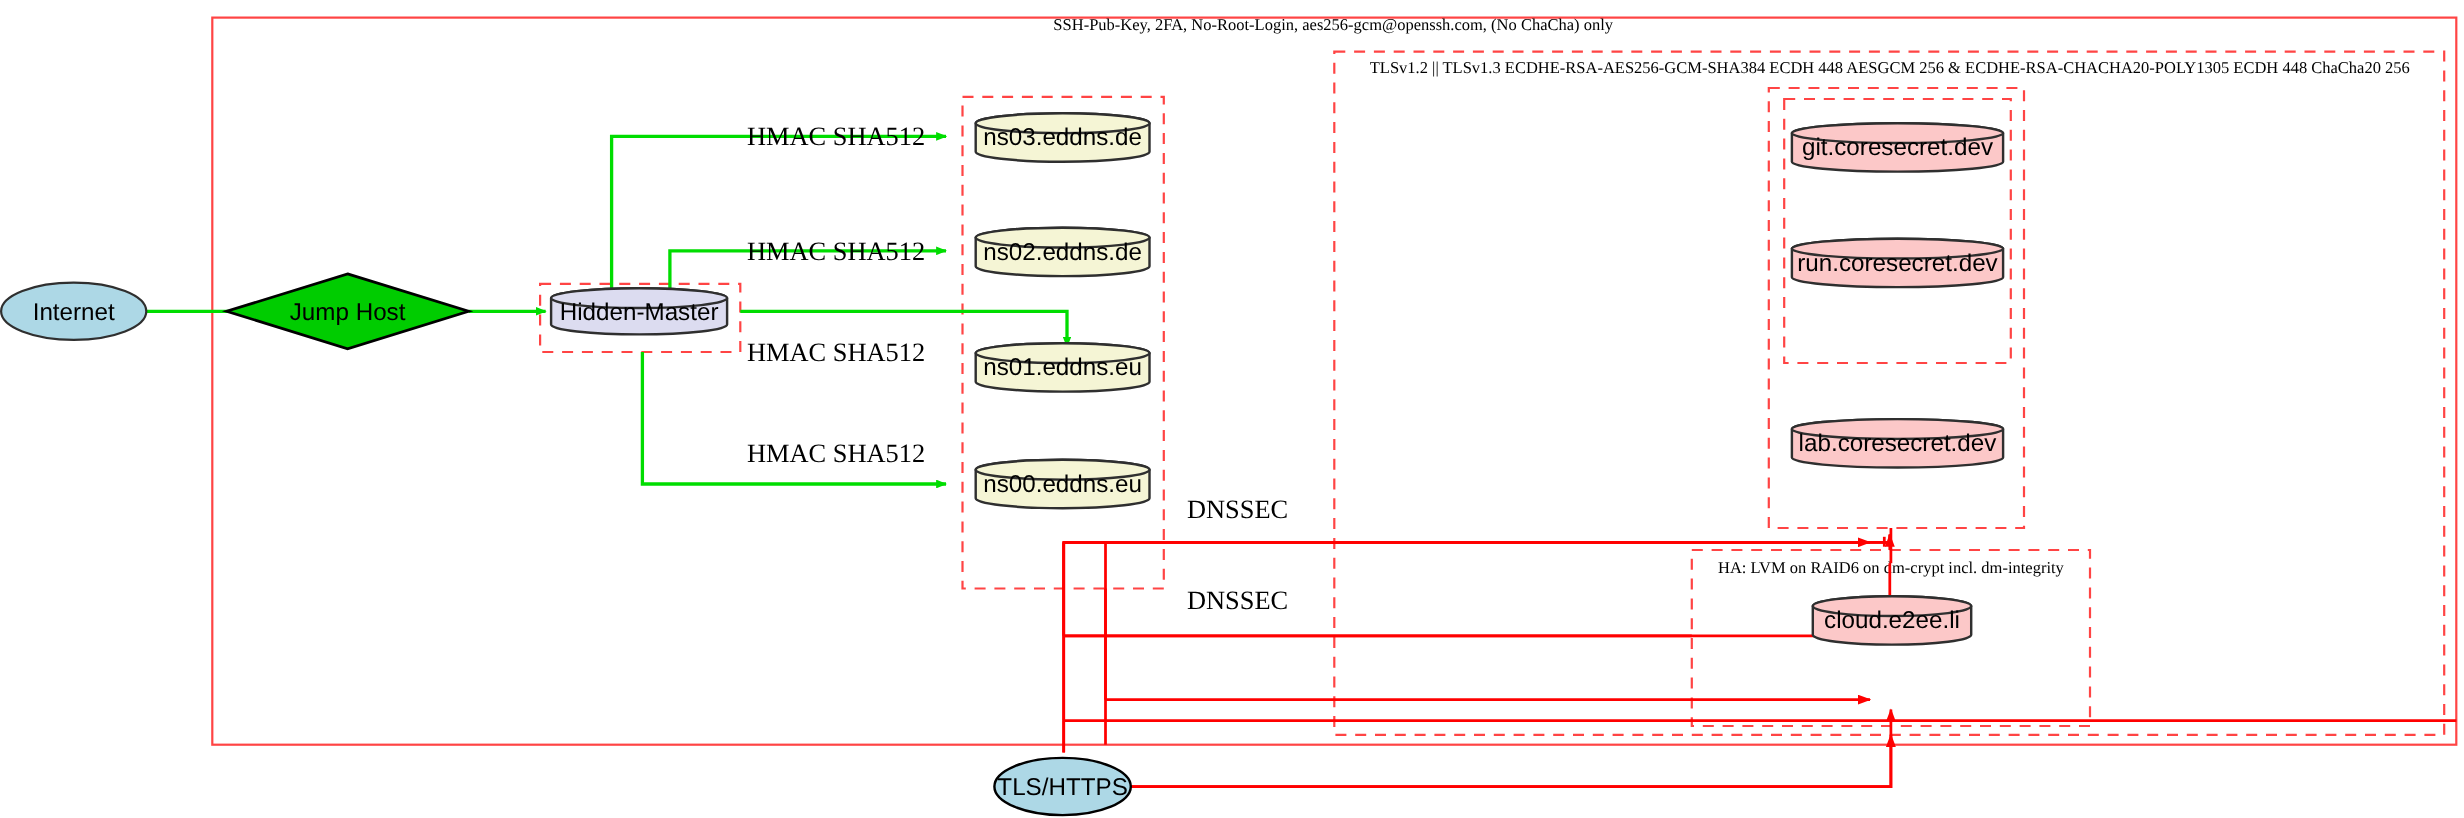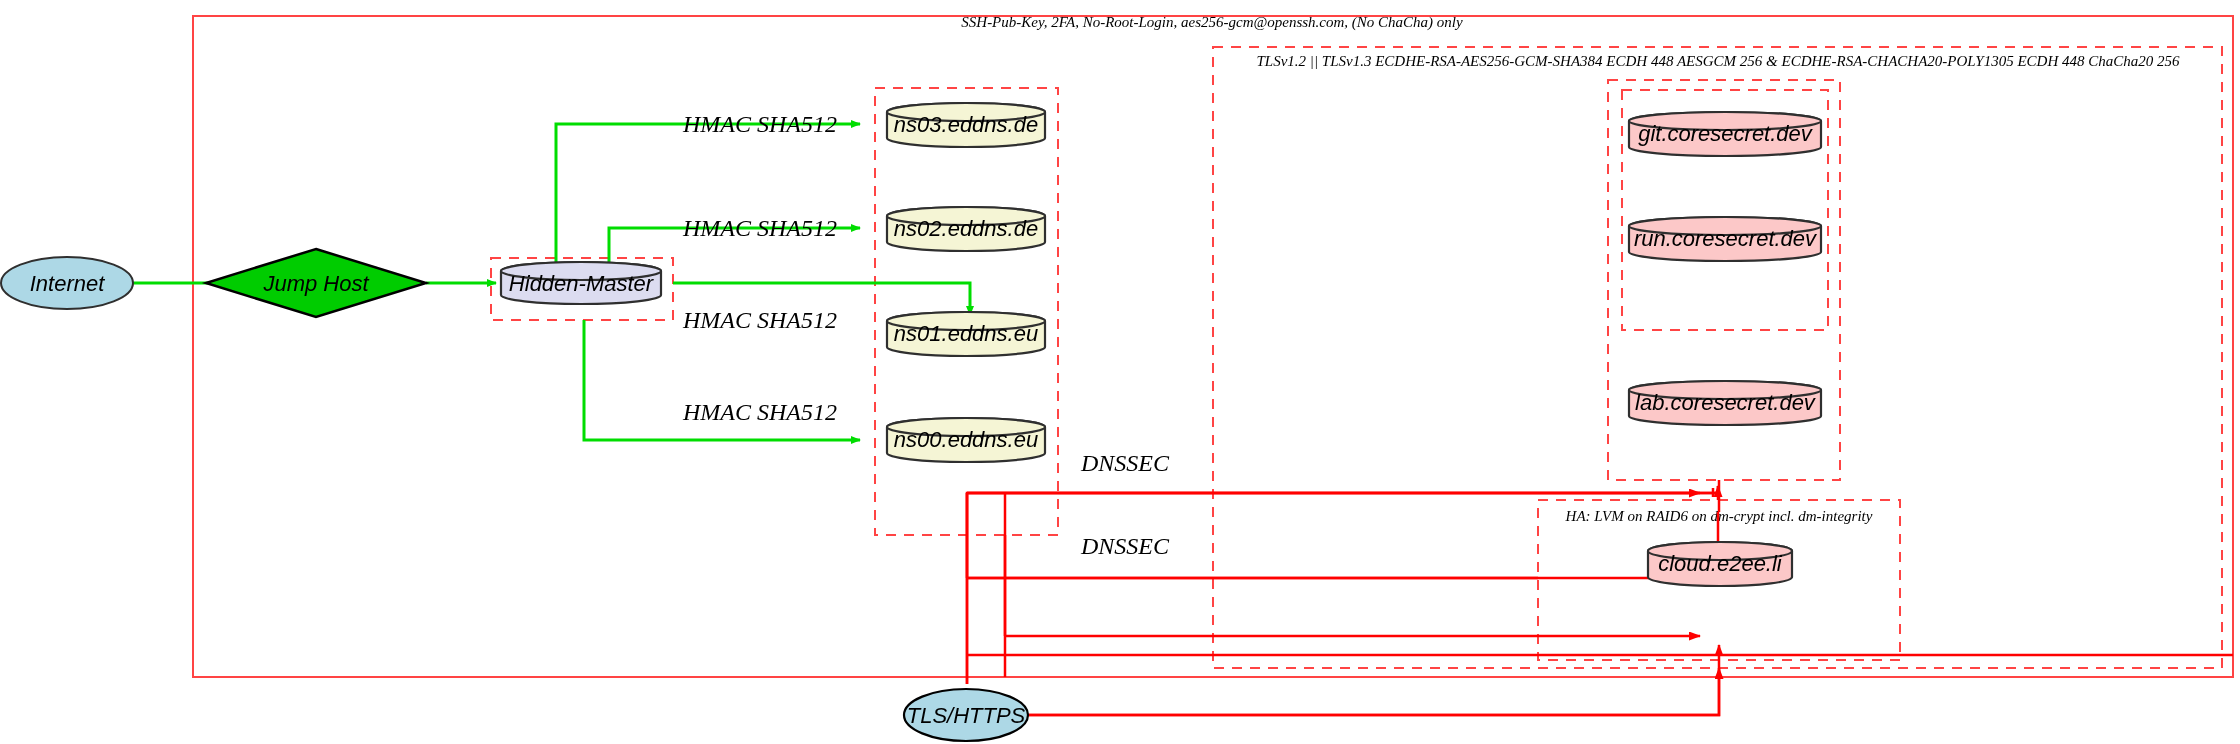--- a/index.html
+++ b/index.html
@@ -1,19 +1,19 @@
 <!DOCTYPE html>
 <html><head>
 <meta charset="utf-8">
 <title>Infrastructure Diagram</title>
 <style>
   html,body{margin:0;padding:0;background:#ffffff;}
   body{width:2240px;height:744px;overflow:hidden;
        font-family:"Liberation Sans", sans-serif;}
-  #stage{position:relative;width:1915px;height:744px;font-style:italic;}
+  #stage{position:relative;width:1915px;height:744px;}
   svg{display:block;}
   .nodelabel-sans{font-family:"Liberation Sans", sans-serif;font-size:22px;fill:#000;}
   .clusterlabel{font-family:"Liberation Serif", serif;font-size:15px;fill:#000;}
   .edgelabel{font-family:"Liberation Serif", serif;font-size:24px;fill:#000;}
 </style>
 </head>
 <body>
 
 <div id="stage">
 <svg width="2240" height="744" viewBox="0 0 2240 744" xmlns="http://www.w3.org/2000/svg">

